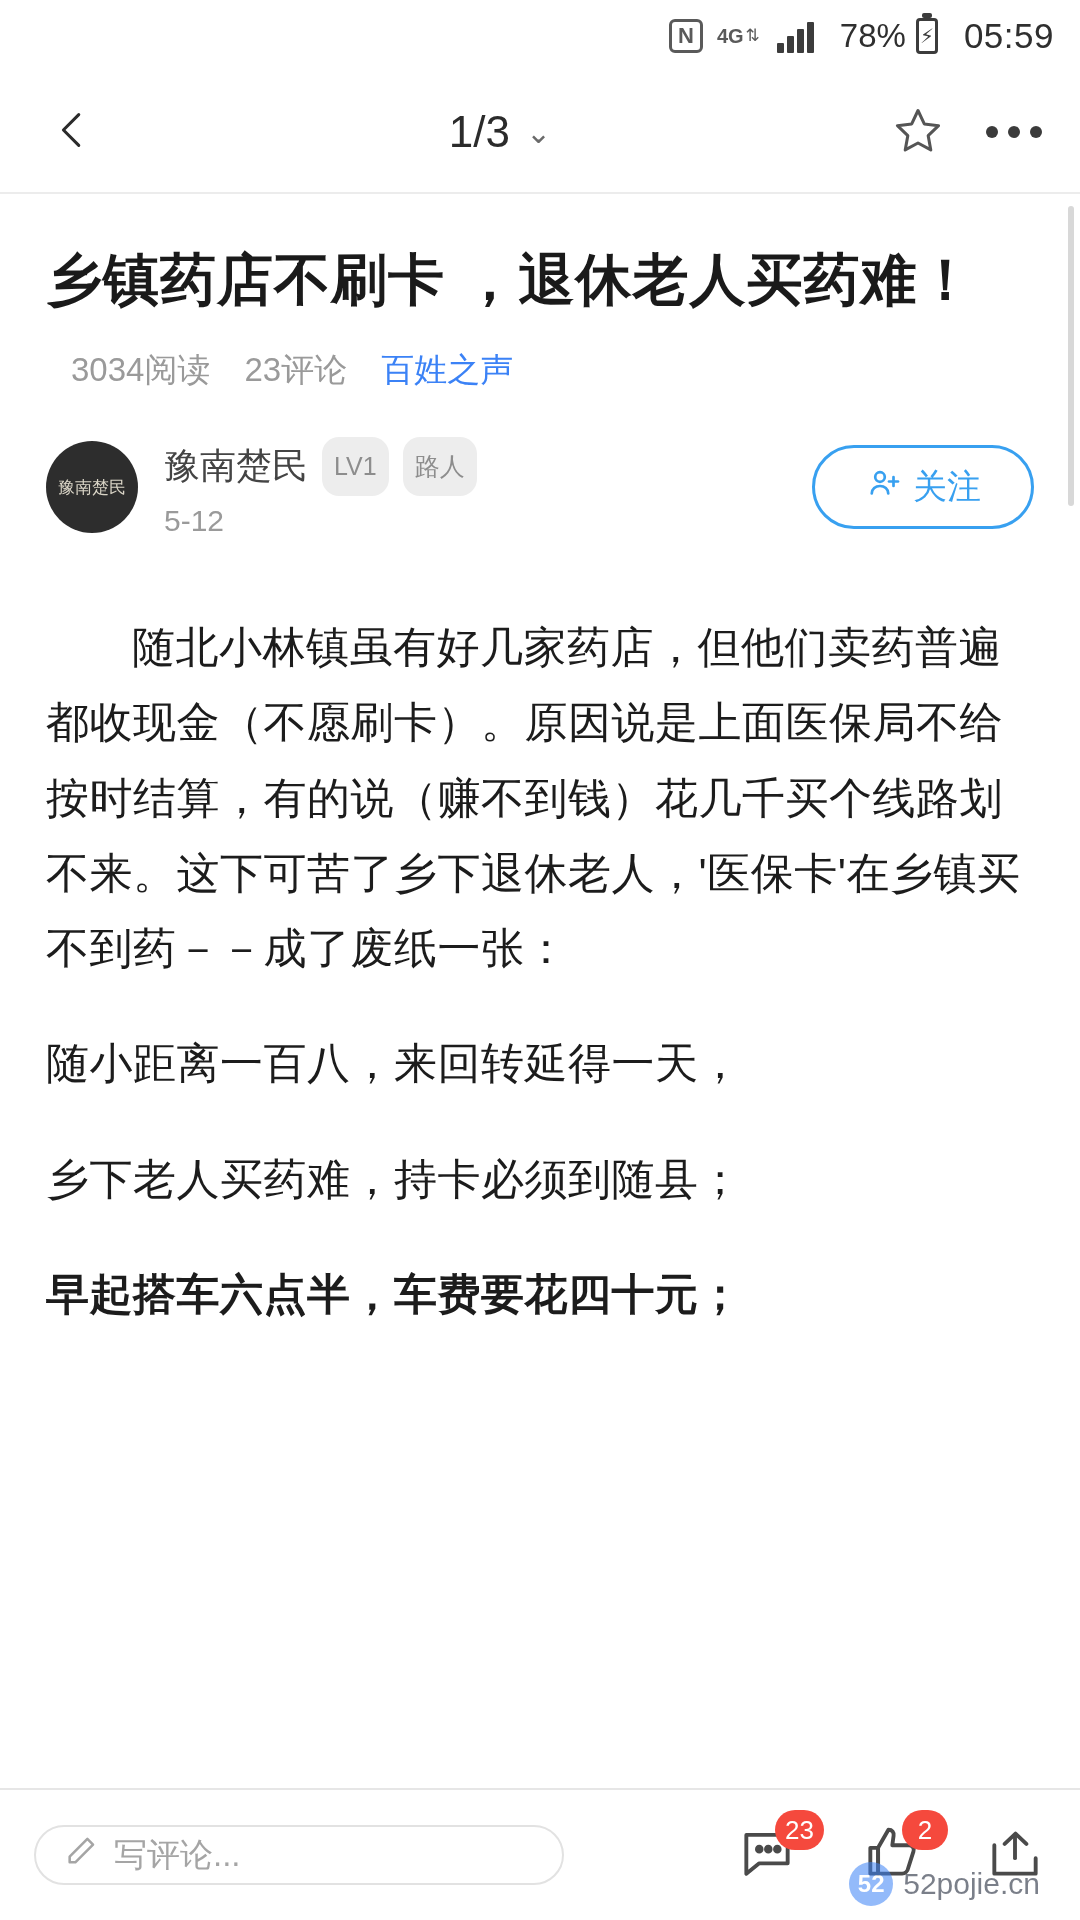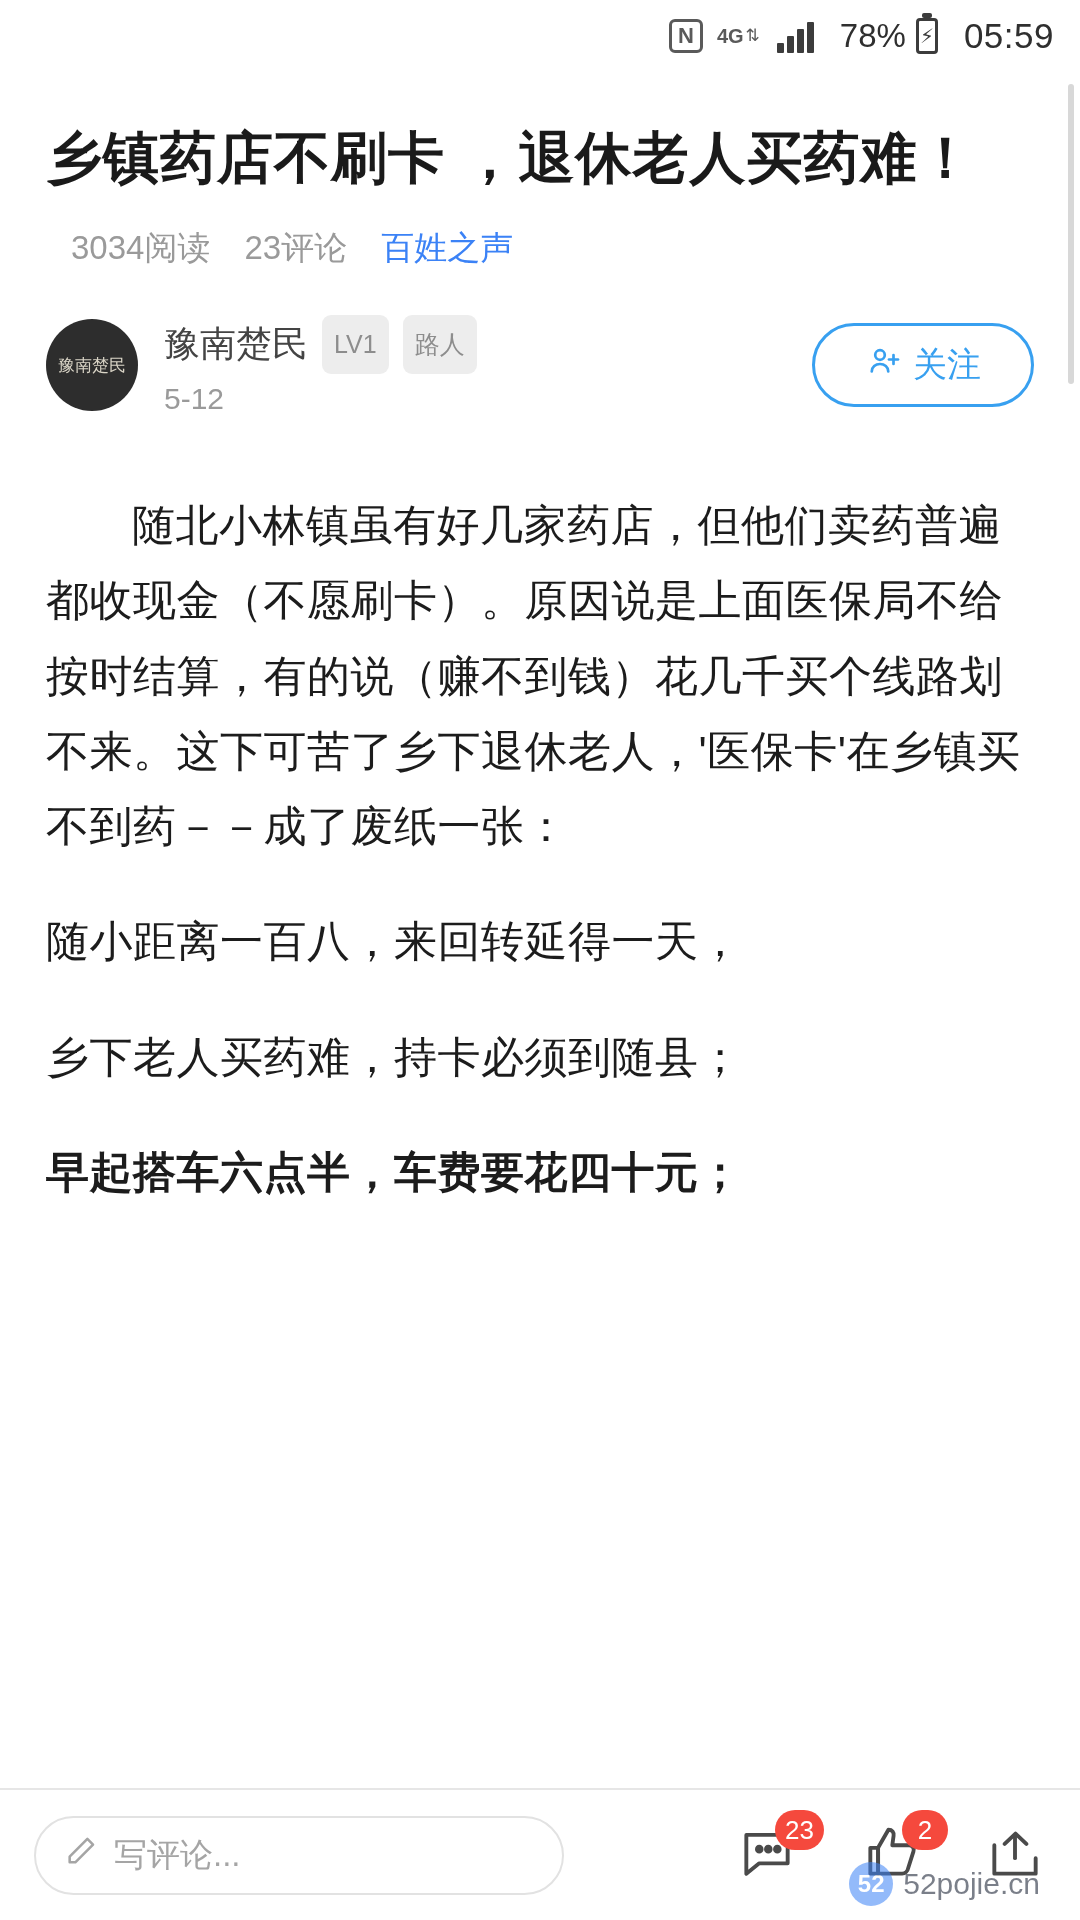--- a/index.html
+++ b/index.html
@@ -148,21 +148,21 @@
     flex-shrink: 0;
     font-family: "Liberation Serif", serif;
   }
   .author-info { margin-left: 26px; flex: 1; }
   .author-line1 { display: flex; align-items: center; gap: 14px; }
   .author-name { font-size: 36px; color: #444; }
   .tag {
     font-size: 25px;
     color: #8d8d8d;
     background: #ededed;
-    border-radius: 9px;
+    border-radius: 17px;
     padding: 16px 12px;
     line-height: 1.1;
   }
   .author-date { font-size: 30px; color: #9a9a9a; margin-top: 8px; }
   .follow-btn {
     display: flex; align-items: center; justify-content: center; gap: 12px;
     width: 222px; height: 84px;
     border: 3px solid #38a0f0;
     border-radius: 44px;
     color: #38a0f0;
@@ -187,21 +187,21 @@
     border-top: 2px solid #e6e6e6;
     background: #ffffff;
     display: flex;
     align-items: center;
     padding: 0 34px;
     gap: 28px;
   }
   .comment-input {
     flex: 1;
     max-width: 530px;
-    height: 79px;
+    height: 60px;
     border: 2px solid #e2e2e2;
     border-radius: 40px;
     display: flex; align-items: center;
     padding: 0 28px;
     gap: 16px;
     color: #a5a5a5;
     font-size: 33px;
   }
   .comment-input svg { width: 34px; height: 34px; }
   .bar-actions { display: flex; align-items: center; gap: 62px; margin-left: auto; }
@@ -257,20 +257,45 @@
       <span class="battery-pct">78%</span>
       <span class="battery-icon">
           <span class="bolt">⚡</span>
         </span>
     </div>
     <div class="sb-item">
       <span class="clock">05:59</span>
     </div>
   </div>
 
+  <div class="nav-bar">
+    <div class="nav-back">
+      <span>
+        <svg viewBox="0 0 24 24" fill="none" stroke="#2b2b2b" stroke-width="1.6" stroke-linecap="round" stroke-linejoin="round">
+            <polyline points="15 4 7 12 15 20"></polyline>
+          </svg>
+      </span>
+    </div>
+    <div class="nav-center">
+      <span>1/3</span>
+      <span class="caret">⌄</span>
+    </div>
+    <div class="nav-right">
+      <div class="star-icon">
+        <svg viewBox="0 0 24 24" fill="none" stroke="#555" stroke-width="1.4" stroke-linejoin="round">
+            <polygon points="12 3 14.9 9.2 21.5 10 16.7 14.6 17.9 21.2 12 18 6.1 21.2 7.3 14.6 2.5 10 9.1 9.2"></polygon>
+          </svg>
+      </div>
+      <div class="more-dots">
+        <span></span>
+          <span></span>
+          <span></span>
+      </div>
+    </div>
+  </div>
 
   <div class="content">
     <div class="scroll-indicator"></div>
 
     <h1 class="article-title">乡镇药店不刷卡 ，退休老人买药难！</h1>
 
     <div class="meta-row">
       <span>3034阅读</span>
       <span>23评论</span>
       <span class="channel">百姓之声</span>

